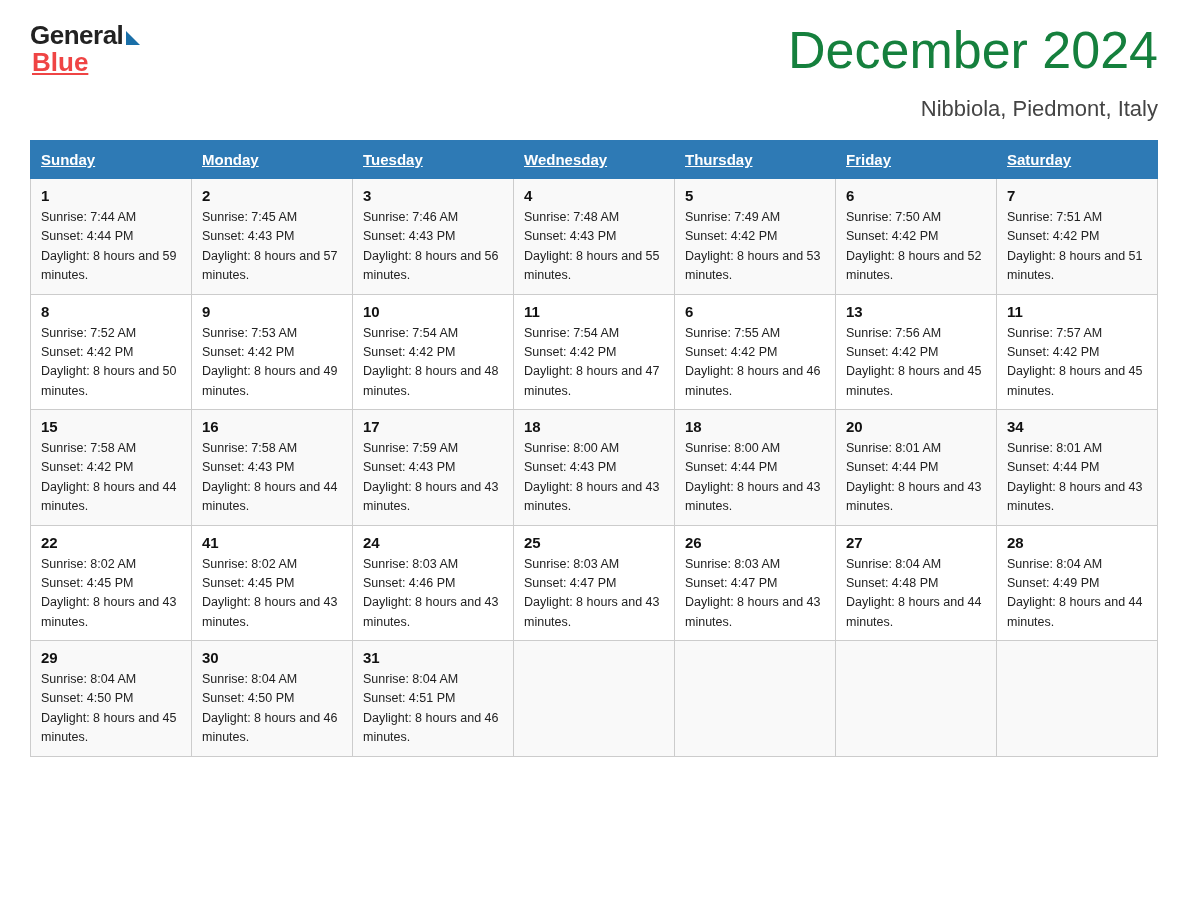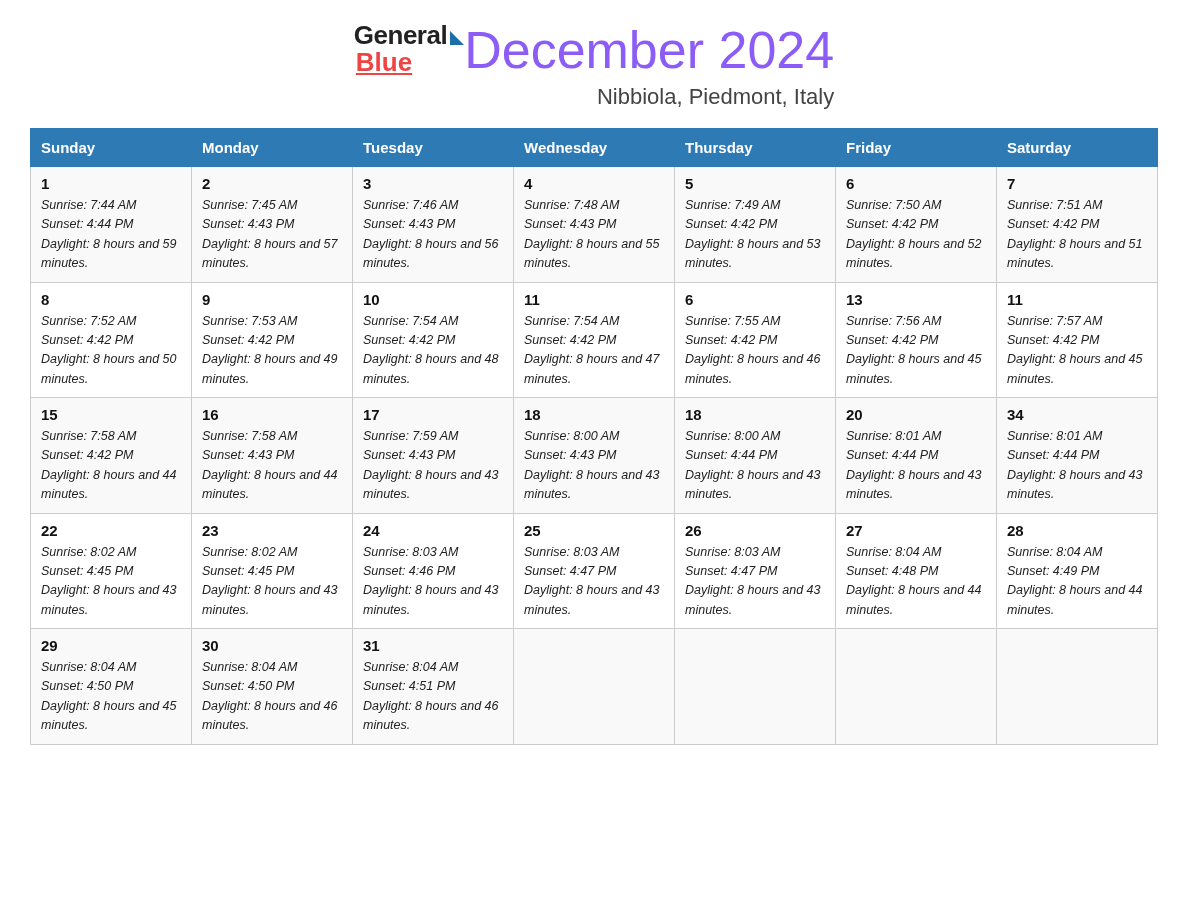--- a/index.html
+++ b/index.html
@@ -6,21 +6,21 @@
     body {
       font-family: Arial, sans-serif;
       background: #fff;
       color: #222;
       width: 1188px;
       min-height: 918px;
       padding: 20px 30px;
     }
     .header {
       display: flex;
-      justify-content: center;
+      justify-content: space-between;
       align-items: flex-start;
       margin-bottom: 18px;
     }
     .logo {
       display: flex;
       flex-direction: column;
       align-items: flex-start;
     }
     .logo-top {
       display: flex;
@@ -48,40 +48,41 @@
       margin-top: -4px;
       margin-left: 2px;
       text-decoration: underline;
     }
     .title-block {
       text-align: right;
     }
     .title-month {
       font-size: 52px;
       font-weight: normal;
-      color: #8b5cf6;
+      color: #15803d;
     }
     .title-location {
       font-size: 22px;
       color: #444;
-      margin-top: 4px;
+      margin-top: 16px;
     }
     table {
       width: 100%;
       border-collapse: collapse;
       table-layout: fixed;
     }
     thead tr th {
       background-color: #2e7ab5;
       color: #fff;
       font-size: 15px;
       font-weight: bold;
       padding: 10px 10px;
       text-align: left;
       border: 1px solid #2e7ab5;
+      text-decoration: underline;
     }
     tbody tr td {
       vertical-align: top;
       padding: 8px 10px;
       font-size: 13px;
       color: #222;
       border: 1px solid #ccc;
       min-height: 100px;
       background: #fff;
     }
@@ -94,21 +95,20 @@
     .day-number {
       font-size: 15px;
       font-weight: bold;
       margin-bottom: 4px;
       color: #111;
     }
     .day-info {
       font-size: 12.5px;
       line-height: 1.55;
       color: #222;
-      font-style: italic;
     }
     td.empty {
       background: #fff;
     }
     tbody tr:nth-child(odd) td.empty {
       background: #f9f9f9;
     }
   </style>
 </head>
 <body>
@@ -229,21 +229,21 @@
           <div class="day-number">34</div>
           <div class="day-info">Sunrise: 8:01 AM<br>Sunset: 4:44 PM<br>Daylight: 8 hours and 43 minutes.</div>
         </td>
       </tr>
       <tr>
         <td>
           <div class="day-number">22</div>
           <div class="day-info">Sunrise: 8:02 AM<br>Sunset: 4:45 PM<br>Daylight: 8 hours and 43 minutes.</div>
         </td>
         <td>
-          <div class="day-number">23</div>
+          <div class="day-number">41</div>
           <div class="day-info">Sunrise: 8:02 AM<br>Sunset: 4:45 PM<br>Daylight: 8 hours and 43 minutes.</div>
         </td>
         <td>
           <div class="day-number">24</div>
           <div class="day-info">Sunrise: 8:03 AM<br>Sunset: 4:46 PM<br>Daylight: 8 hours and 43 minutes.</div>
         </td>
         <td>
           <div class="day-number">25</div>
           <div class="day-info">Sunrise: 8:03 AM<br>Sunset: 4:47 PM<br>Daylight: 8 hours and 43 minutes.</div>
         </td>

